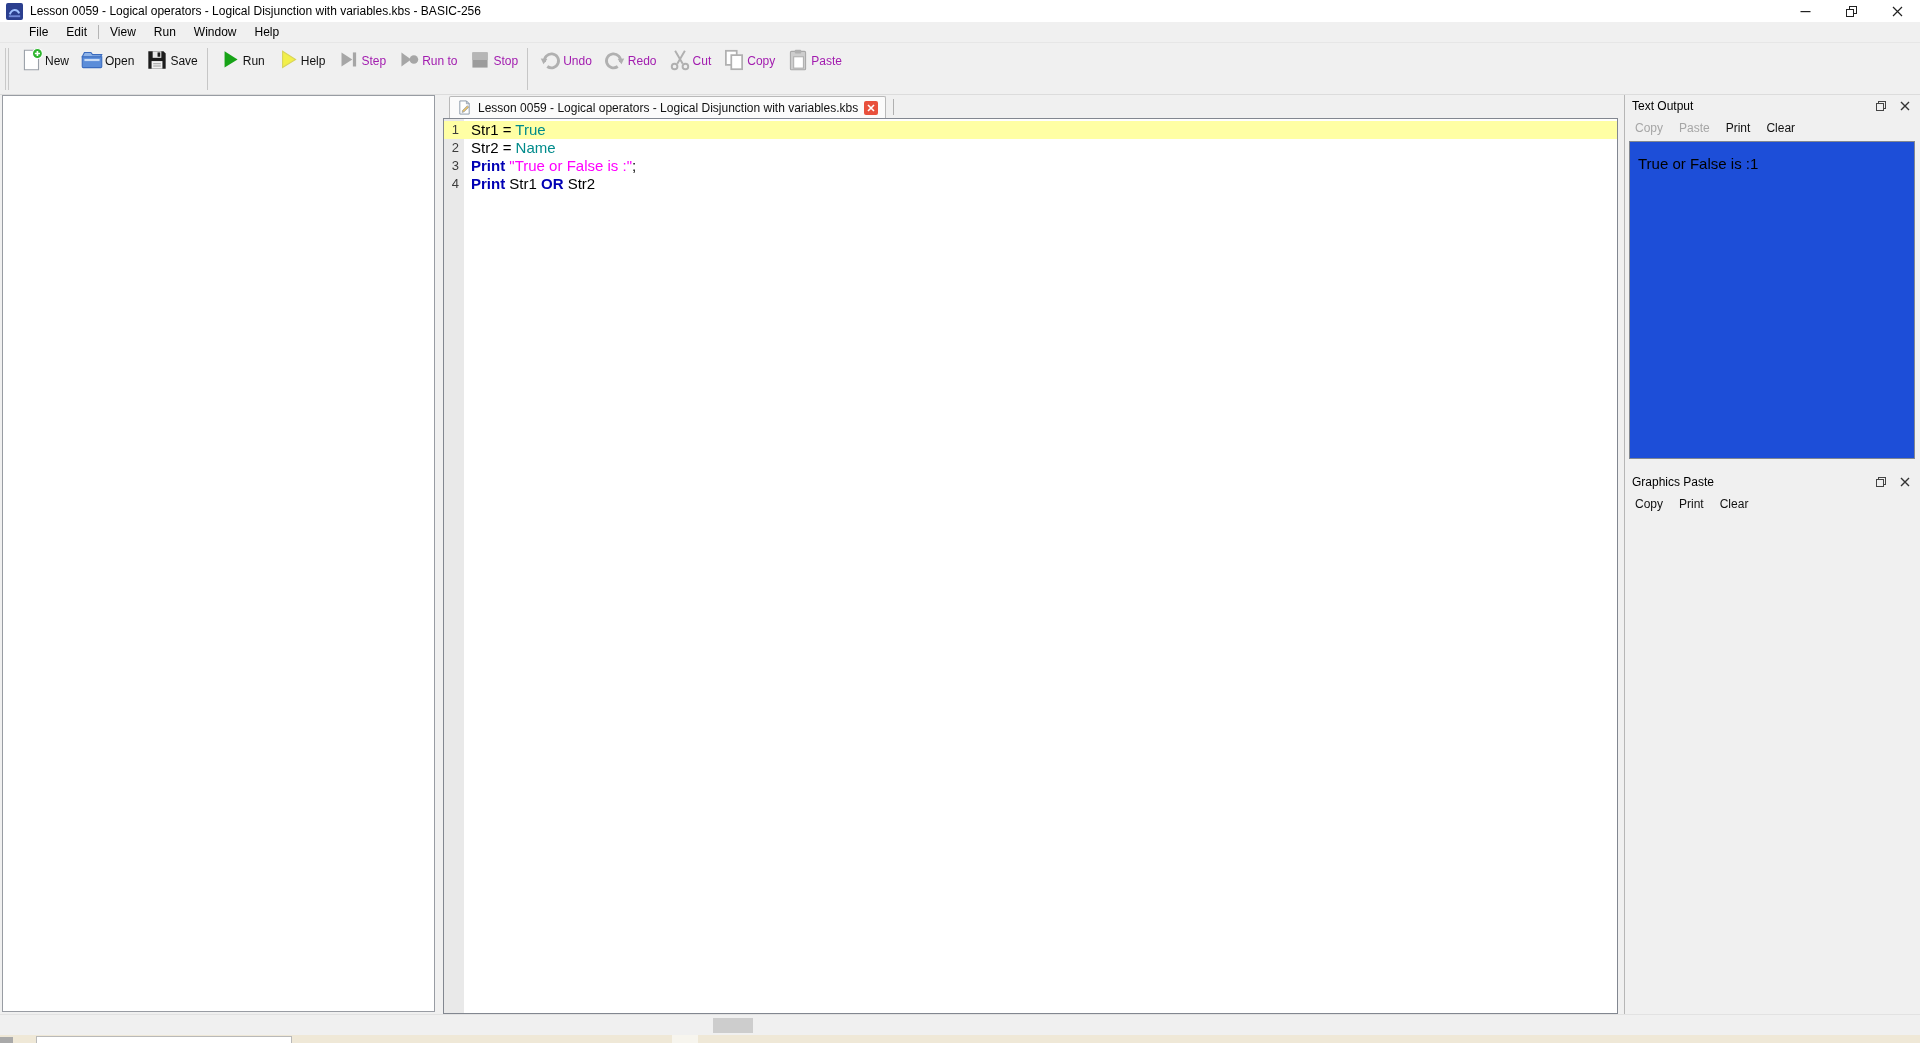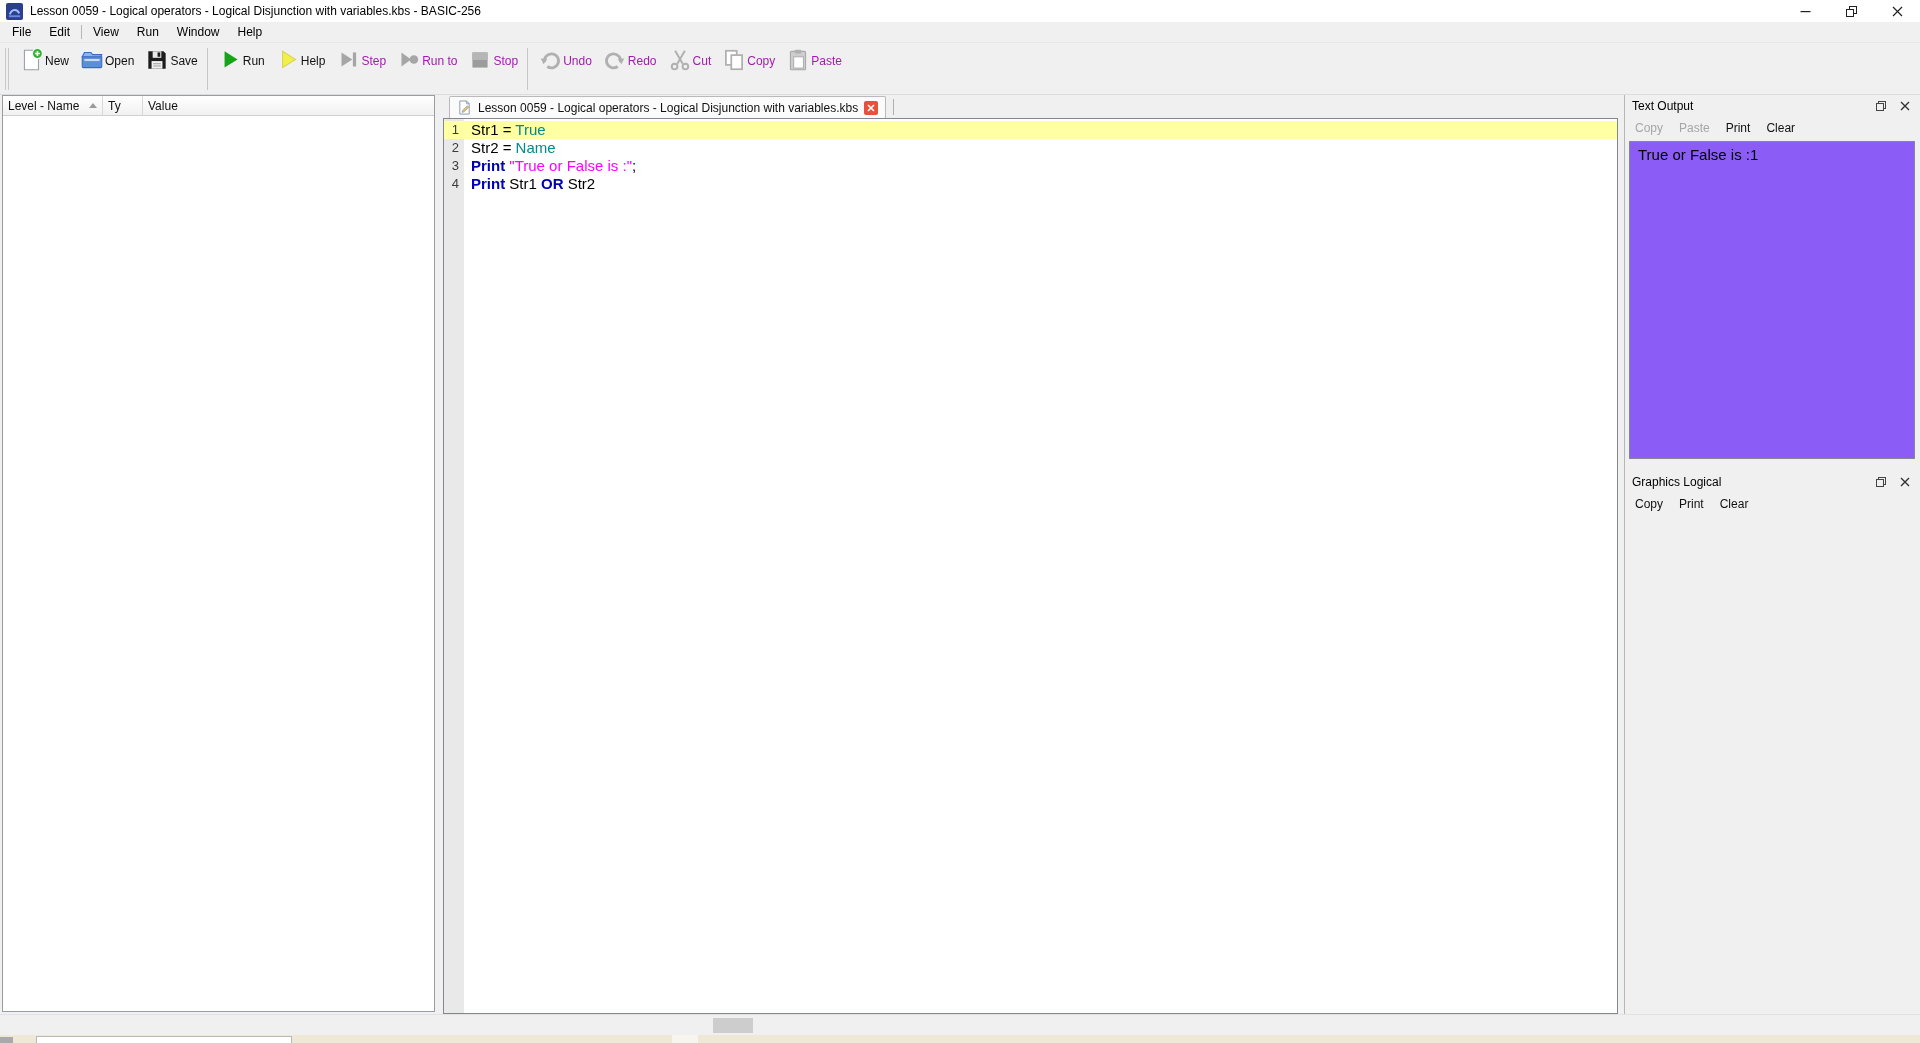--- a/index.html
+++ b/index.html
@@ -20,21 +20,21 @@
     padding-left: 6px; flex: none;
   }
   .app-icon { margin-right: 7px; }
   .title-text { font-size: 12px; color: #000; }
   .win-controls { margin-left: auto; display: flex; height: 100%; }
   .win-btn { width: 46px; height: 100%; display: flex; align-items: center; justify-content: center; }
 
   
   .menubar {
     height: 20px; background: #f0f0f0; display: flex; align-items: center;
-    padding-left: 3px; flex: none;
+    padding-left: 20px; flex: none;
   }
   .menu-item { padding: 2px 9px; font-size: 12px; color: #000; }
   .menu-sep { width: 1px; height: 14px; background: #b5b5b5; margin: 0 2px; }
 
   
   .toolbar {
     height: 53px; background: #f0f0f0; display: flex; align-items: flex-start;
     padding-top: 2px; flex: none; border-top: 1px solid #e6e6e6;
     border-bottom: 1px solid #dcdcdc;
   }
@@ -99,22 +99,22 @@
   
   .right-col { width: 296px; flex: none; display: flex; flex-direction: column;
     border-left: 1px solid #b6b6b6; }
   .panel { display: flex; flex-direction: column; background: #f0f0f0; }
   .panel.text-output { height: 370px; flex: none; }
   .panel.graphics-output { flex: 1; }
   .panel-gap { height: 6px; flex: none; }
   .panel-toolbar { height: 22px; display: flex; align-items: center; padding-left: 2px; flex: none; }
   .pt-btn { font-size: 12px; padding: 2px 8px; color: #111; }
   .pt-btn.disabled { color: #a6a6a6; }
-  .to-content { flex: 1; margin: 2px 5px 6px 4px; background: #8b5cf6;
-    border: 1px solid #828790; font-size: 15px; padding: 4px 8px; color: #000; }
+  .to-content { flex: 1; margin: 2px 5px 6px 4px; background: #1d4ed8;
+    border: 1px solid #828790; font-size: 15px; padding: 13px 8px; color: #000; }
   .go-content { flex: 1; }
 
   
   .statusbar { height: 21px; flex: none; background: #f0f0f0;
     border-top: 1px solid #e2e2e2; position: relative; }
   .status-thumb { position: absolute; left: 713px; top: 3px; width: 40px; height: 15px;
     background: #cdcdcd; }
   .bottom-strip { height: 8px; flex: none; background: #efe8d7; position: relative; }
   .strip-dark { position: absolute; left: 0; top: 2px; width: 13px; height: 6px; background: #a9a9a9; }
   .strip-box { position: absolute; left: 36px; top: 1px; width: 256px; height: 7px;
@@ -291,32 +291,20 @@
         </svg>
       </span>
       <span class="lbl">Paste</span>
     </div>
   </div>
 
 <div class="main">
 
   <div class="vw-panel">
     <div class="vw-frame">
-      <div class="vw-header" id="vw-header">
-          <div class="vw-col c0">
-            <span>Level - Name</span>
-            <span class="sort-up"></span>
-          </div>
-          <div class="vw-col c1">
-            <span>Ty</span>
-          </div>
-          <div class="vw-col c2">
-            <span>Value</span>
-          </div>
-        </div>
       <div class="vw-body"></div>
     </div>
   </div>
 
   <div class="splitter"></div>
 
   <div class="editor-col">
     <div class="tab-bar">
       <div class="tab">
         <span class="icon">
@@ -385,21 +373,21 @@
           <div class="pt-btn">Print</div>
           <div class="pt-btn">Clear</div>
         </div>
       <div class="to-content">True or False is :1</div>
     </div>
 
     <div class="panel-gap"></div>
 
     <div class="panel graphics-output">
       <div class="panel-title-row">
-        <span>Graphics Logical</span>
+        <span>Graphics Paste</span>
         <span class="panel-btns">
           <span class="panel-btn">
             <svg width="12" height="12" viewBox="0 0 12 12">
                 <rect x="3.5" y="1.5" width="7" height="7" fill="#f0f0f0" stroke="#444"></rect>
                 <rect x="1.5" y="3.5" width="7" height="7" fill="#f0f0f0" stroke="#444"></rect>
               </svg>
           </span>
           <span class="panel-btn">
             <svg width="10" height="10" viewBox="0 0 10 10">
                 <path d="M1 1l8 8M9 1l-8 8" stroke="#333" stroke-width="1.4"></path>

